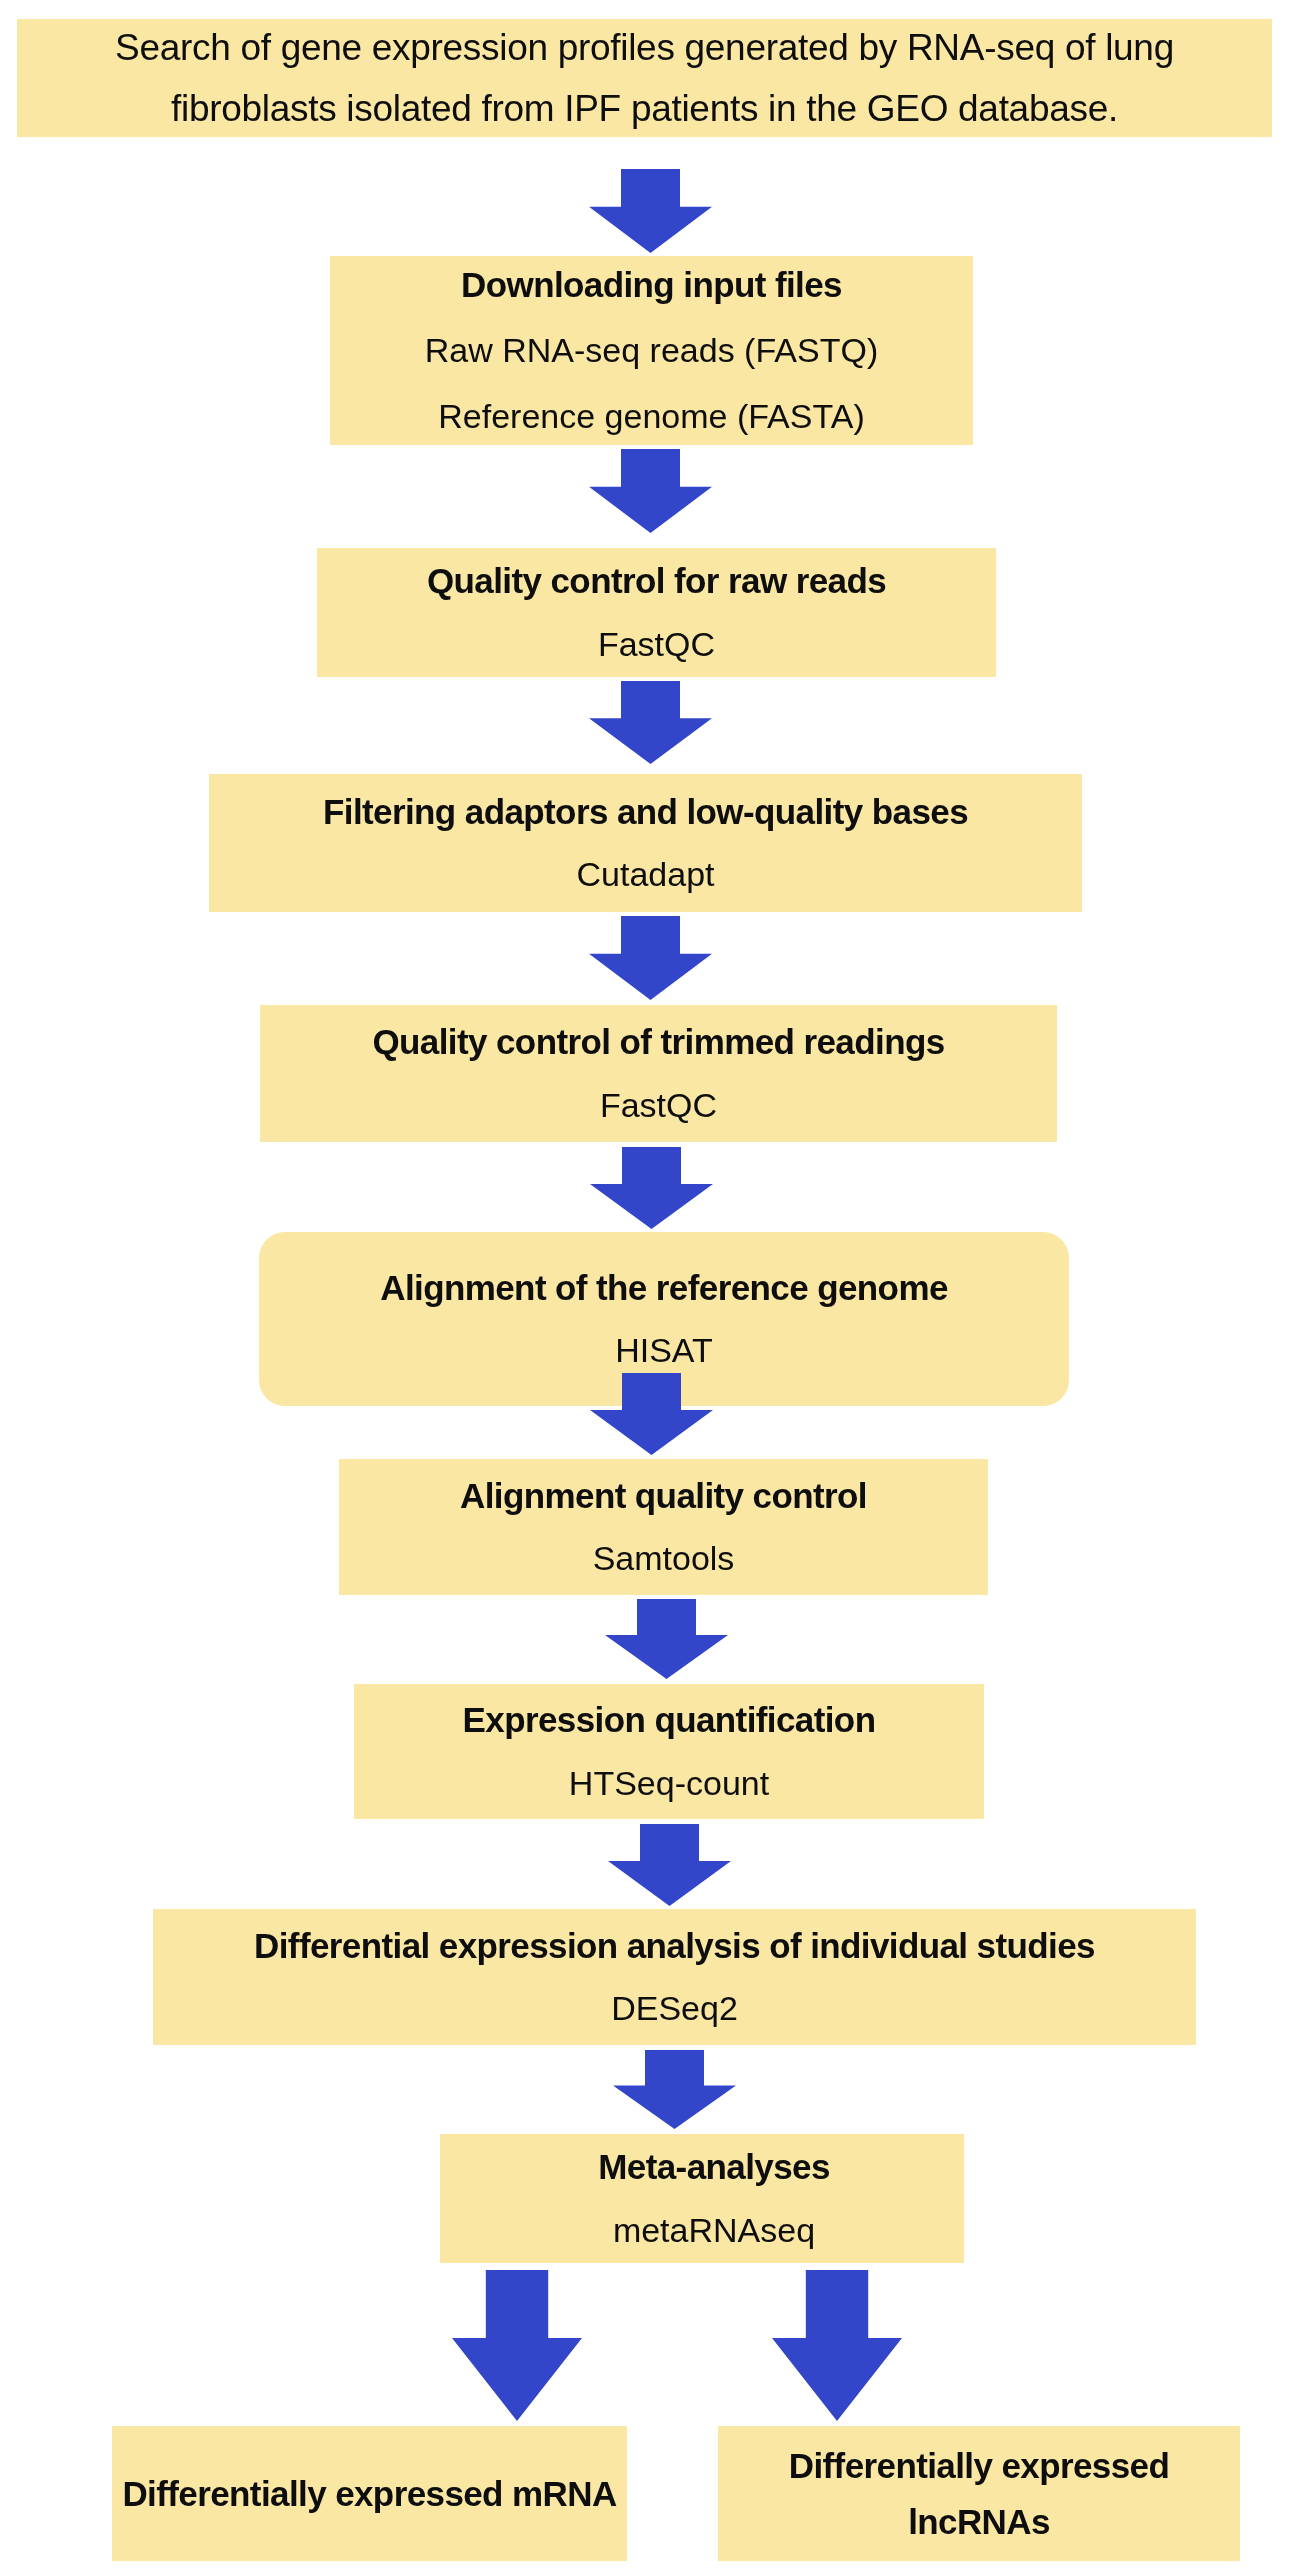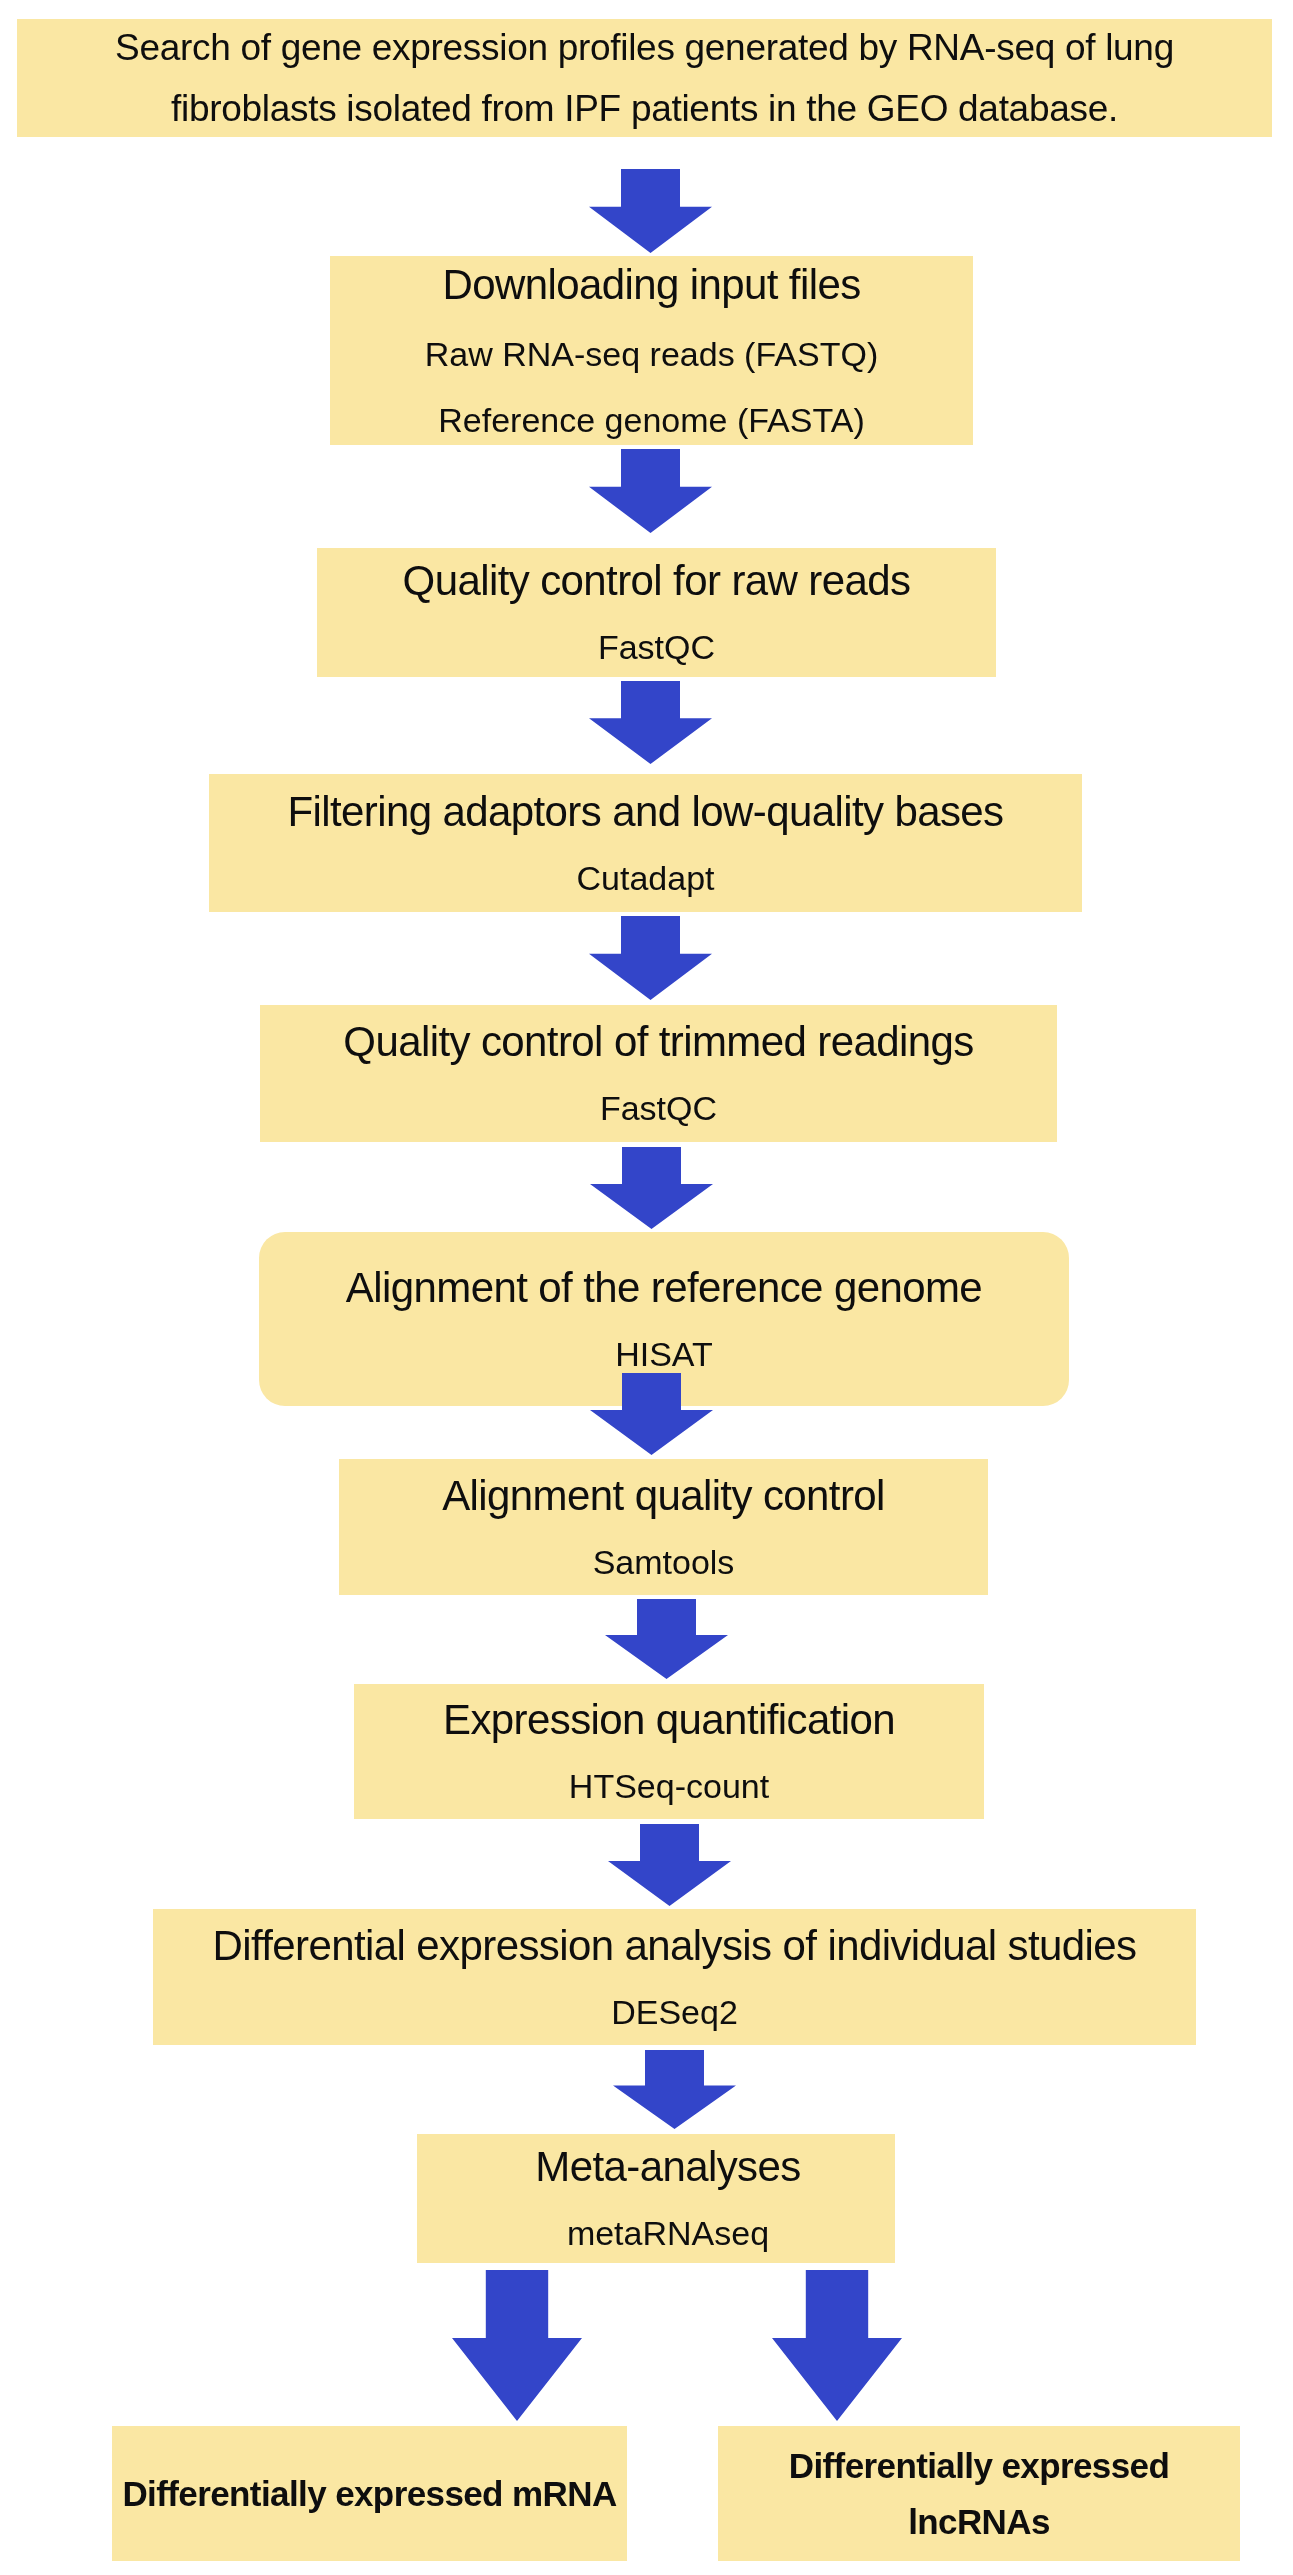--- a/index.html
+++ b/index.html
@@ -27,22 +27,22 @@
     box-sizing: border-box;
   }
   .start-text {
     font-size: 37px;
     line-height: 1.65;
     font-weight: normal;
     padding: 0 25px;
     letter-spacing: -0.3px;
   }
   .step-title {
-    font-weight: normal;
-    font-size: 42px;
+    font-weight: bold;
+    font-size: 35px;
     letter-spacing: -0.6px;
     white-space: nowrap;
     line-height: 1.1;
   }
   .step-tool {
     font-size: 34px;
     margin-top: 25px;
     white-space: nowrap;
     line-height: 1.1;
   }
@@ -126,21 +126,21 @@
 
   <div class="arrow" style="top:1824px; left:608px; width:123px; height:82px;"></div>
 
   <div class="node" style="top:1909px; left:153px; width:1043px; height:136px;">
     <div class="step-title">Differential expression analysis of individual studies</div>
     <div class="step-tool">DESeq2</div>
   </div>
 
   <div class="arrow" style="top:2050px; left:613px; width:123px; height:79px;"></div>
 
-  <div class="node" style="top:2134px; left:417px; width:478px; height:129px;padding-left:24px;">
+  <div class="node" style="top:2134px; left:440px; width:524px; height:129px;padding-left:24px;">
     <div class="step-title">Meta-analyses</div>
     <div class="step-tool">metaRNAseq</div>
   </div>
 
   <div class="arrow" style="top:2270px; left:452px; width:130px; height:151px;"></div>
   <div class="arrow" style="top:2270px; left:772px; width:130px; height:151px;"></div>
 
   <div class="node" style="top:2426px; left:112px; width:515px; height:135px;">
     <div class="output-label">Differentially expressed mRNA</div>
   </div>

